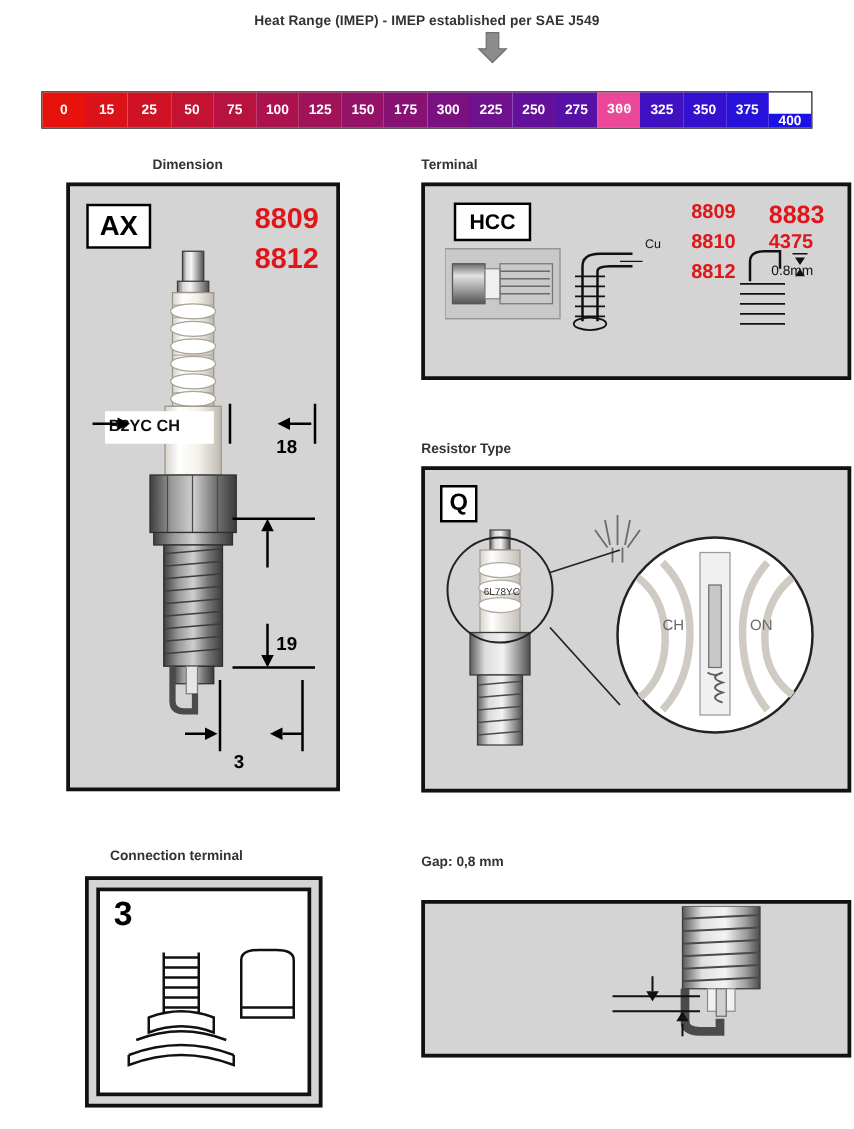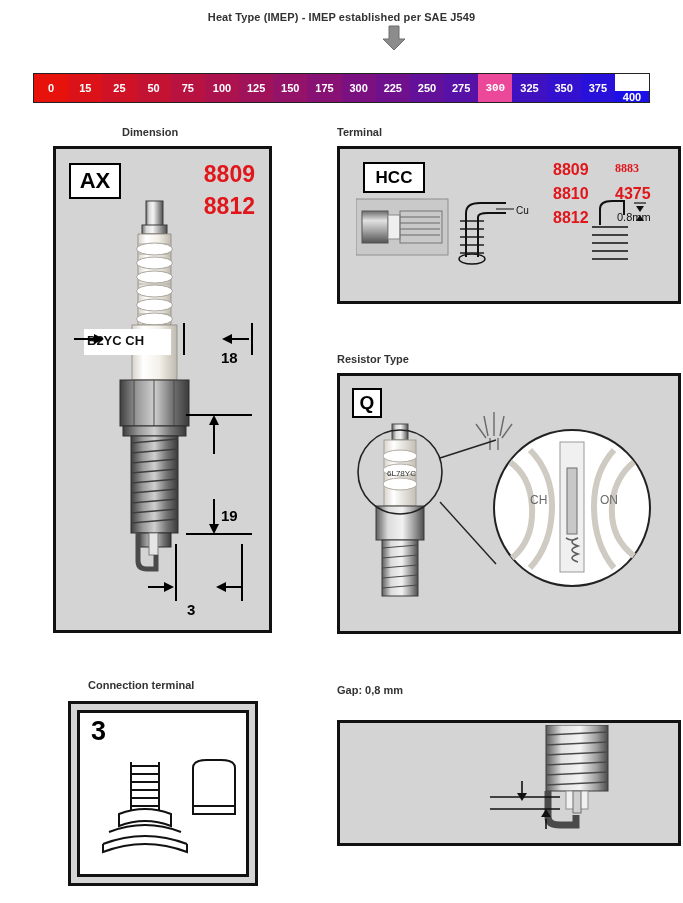--- a/index.html
+++ b/index.html
@@ -116,21 +116,21 @@
   .numbig {
     position: absolute;
     font-size: 27px;
     font-weight: bold;
     color: #000000;
   }
 </style>
 </head>
 <body>
 
-<div class="heat-title">Heat Type (IMEP) - IMEP established per SAE J549</div>
+<div class="heat-title">Heat Range (IMEP) - IMEP established per SAE J549</div>
 
 <div class="arrow-wrap">
   <svg class="down-arrow" viewBox="0 0 26 26">
     <polygon points="8,1 18,1 18,14 24,14 13,25 2,14 8,14" fill="#8c8c8c" stroke="#6f6f6f" stroke-width="1"></polygon>
   </svg>
 </div>
 
 <div class="heat-bar" id="heat-bar">
     <div class="heat-cell" style="background: rgb(232, 18, 12);">0</div>
     <div class="heat-cell" style="background: rgb(220, 18, 25);">15</div>
@@ -271,27 +271,27 @@
 
   <div class="dim-label" style="left:165px; top:200px;">18</div>
   <div class="dim-label" style="left:165px; top:358px;">19</div>
   <div class="dim-label" style="left:131px; top:452px;">3</div>
 </div>
 
 <div class="panel" id="panel-terminal">
   <div class="badge" style="left:23px; top:13px; width:62px; height:31px; font-size:17px;">HCC</div>
 
   <div class="code-red" style="left:213px; top:12px; font-size:16px;">8809</div>
-  <div class="code-red" style="left:275px; top:12px; font-size:12px;font-family:Liberation Serif, serif;">8883</div>
+  <div class="code-red" style="left:275px; top:12px; font-size:20px;">8883</div>
   <div class="code-red" style="left:213px; top:36px; font-size:16px;">8810</div>
   <div class="code-red" style="left:275px; top:36px; font-size:16px;">4375</div>
   <div class="code-red" style="left:213px; top:60px; font-size:16px;">8812</div>
 
   <div style="position:absolute; left:277px; top:62px; font-size:11px; color:#111;">0.8mm</div>
-  <div style="position:absolute; left:176px; top:56px; font-size:10px; color:#111;">Cu</div>
+  <div style="position:absolute; left:176px; top:41px; font-size:10px; color:#111;">Cu</div>
 
   <svg style="position:absolute; left:16px; top:48px;" width="320" height="100" viewBox="0 0 320 100">
     <defs>
       <linearGradient id="mH" x1="0" y1="0" x2="0" y2="1">
         <stop offset="0%" stop-color="#6b6b6b"></stop>
         <stop offset="30%" stop-color="#e2e2e2"></stop>
         <stop offset="60%" stop-color="#a8a8a8"></stop>
         <stop offset="100%" stop-color="#545454"></stop>
       </linearGradient>
     </defs>

